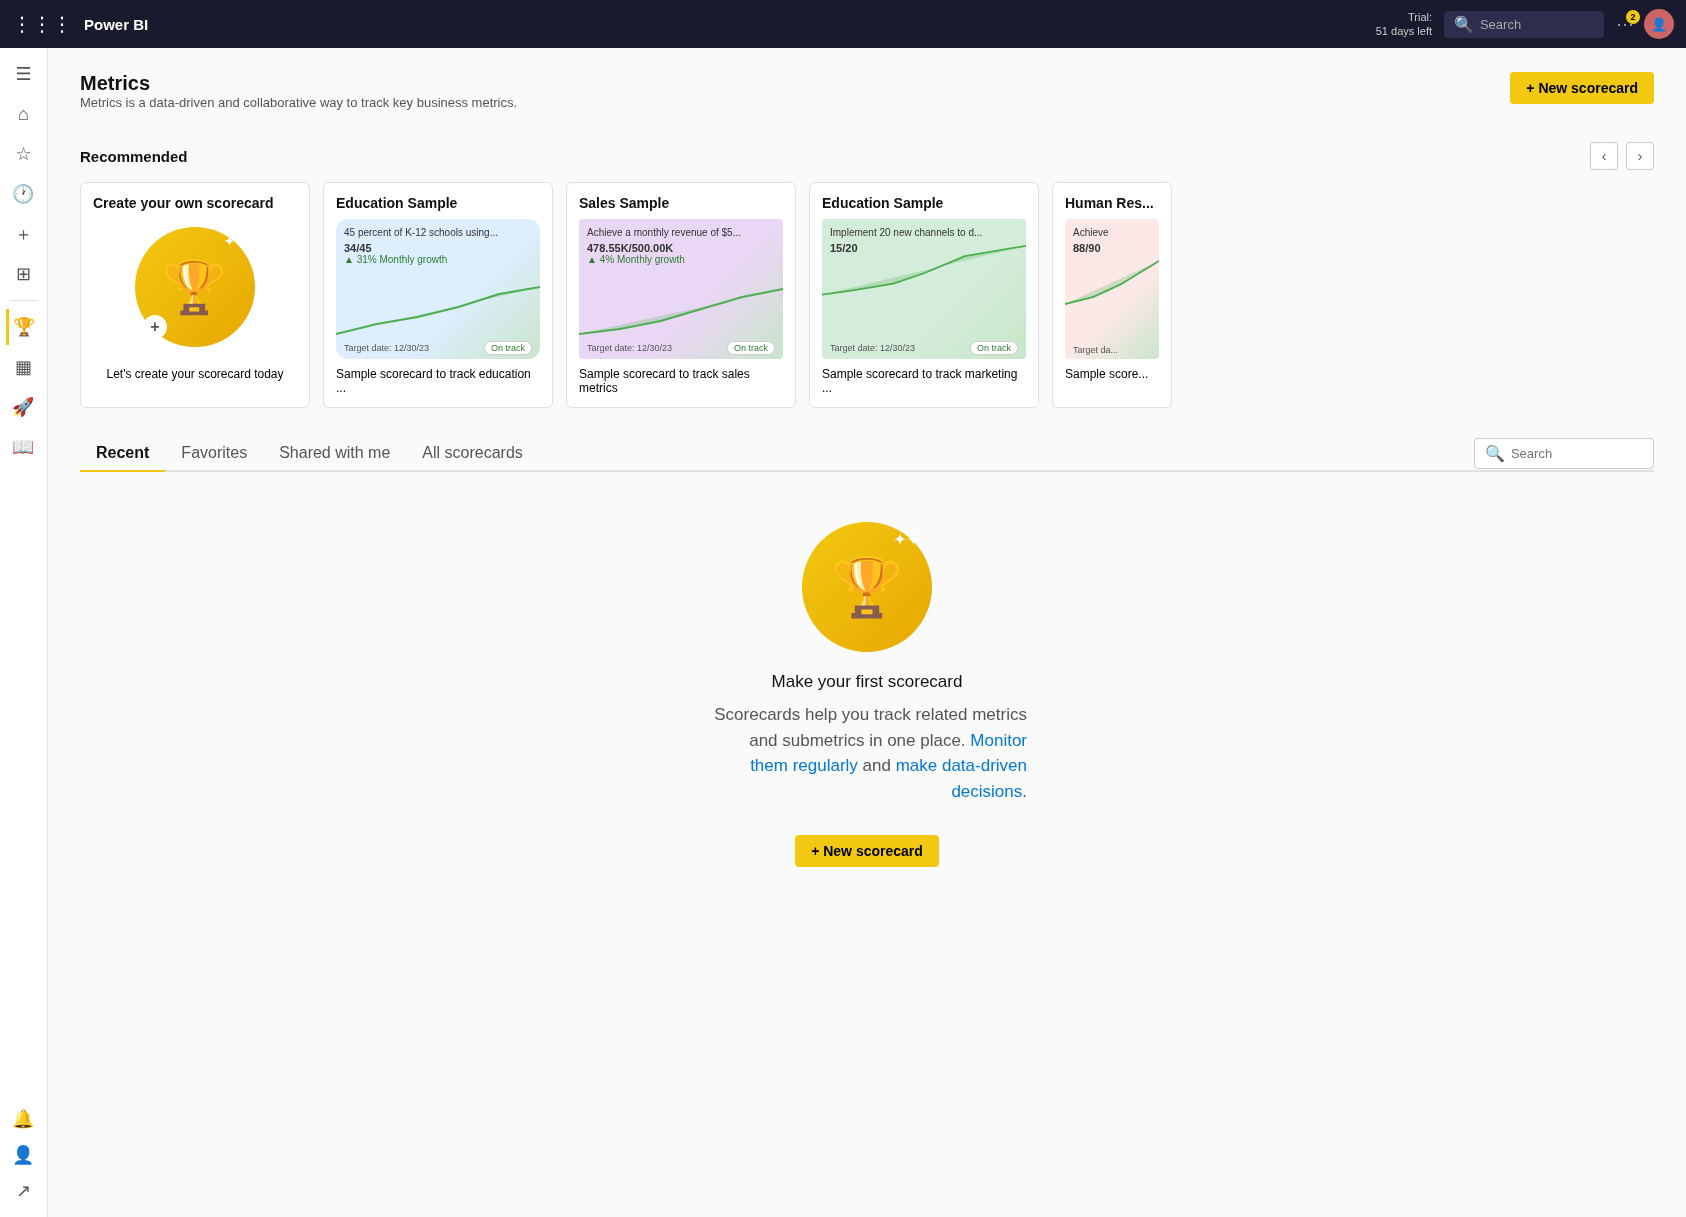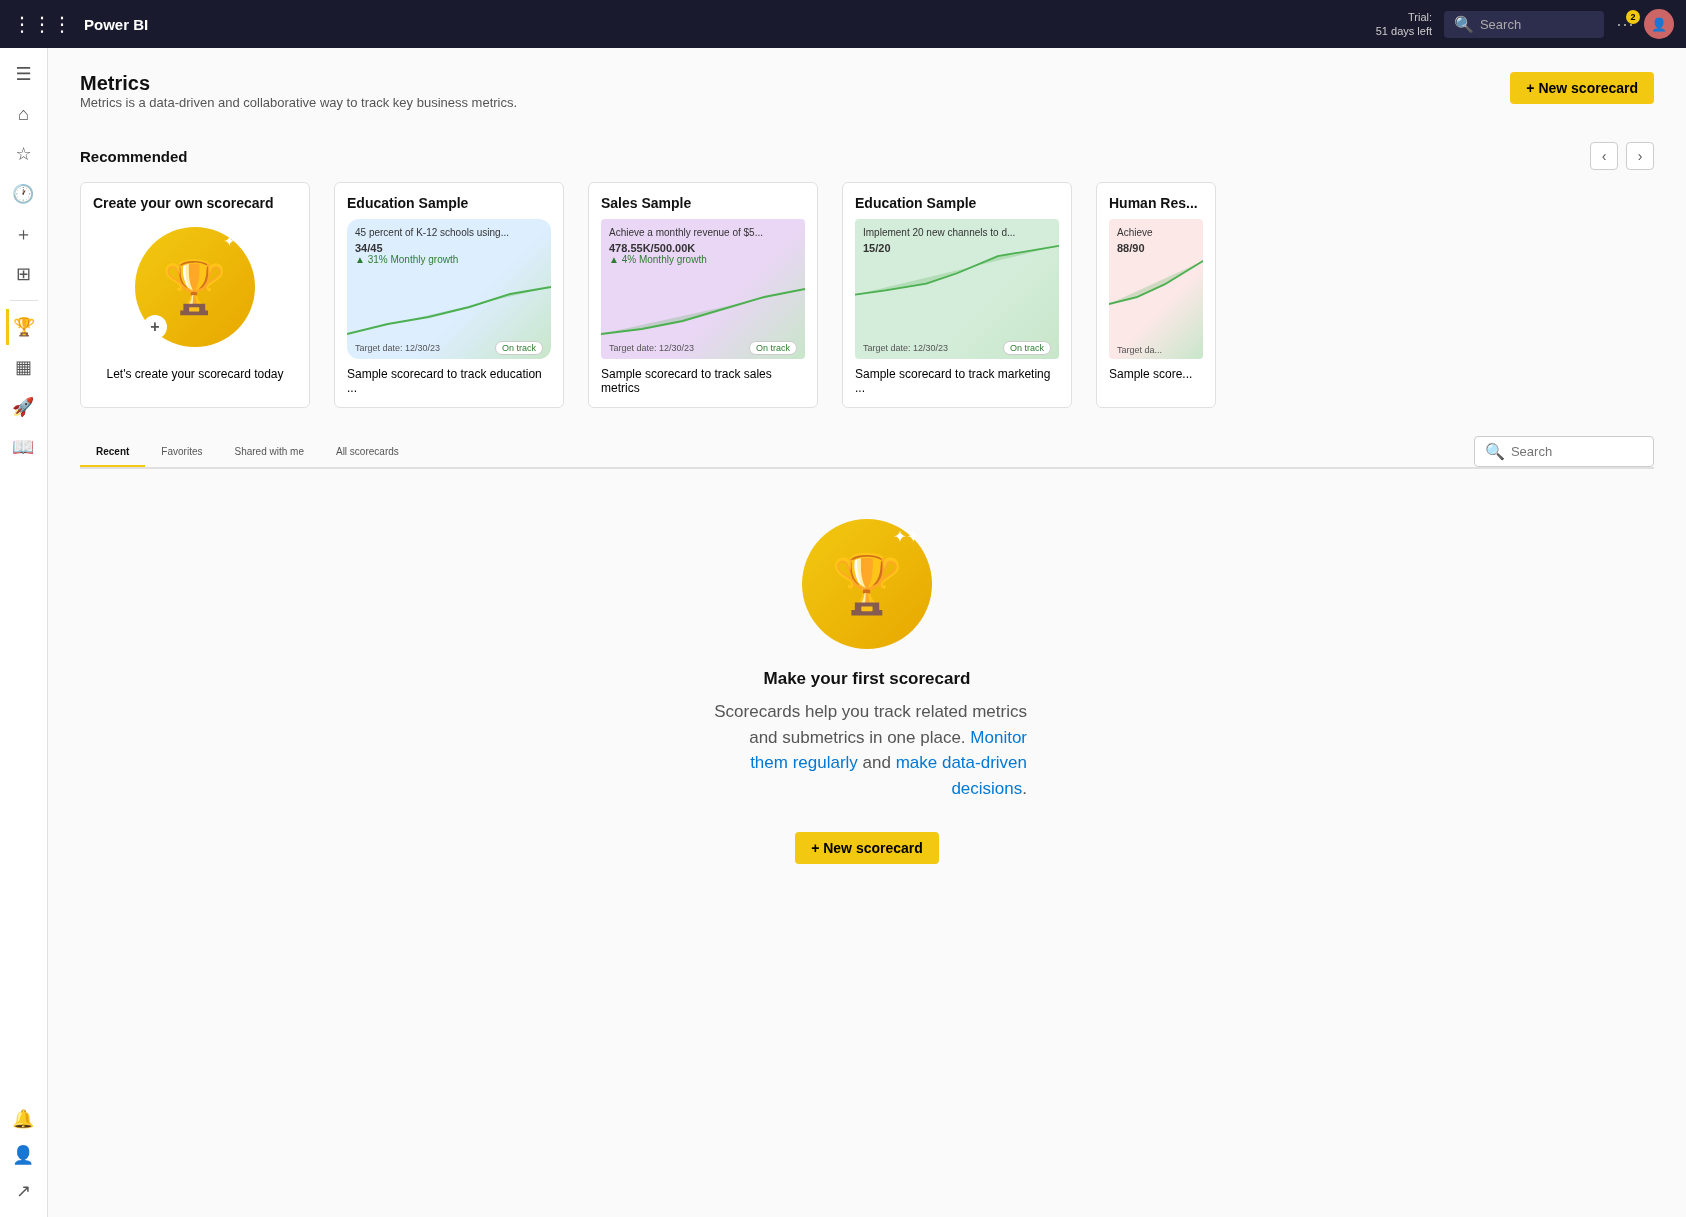--- a/index.html
+++ b/index.html
@@ -74,21 +74,21 @@
     
     .section-header { display: flex; align-items: center; justify-content: space-between; margin-bottom: 12px; }
     .section-title { font-size: 15px; font-weight: 600; color: #111; }
     .nav-arrows { display: flex; gap: 8px; }
     .nav-arrow {
       width: 28px; height: 28px; border: 1px solid #ccc; background: white; border-radius: 4px;
       cursor: pointer; display: flex; align-items: center; justify-content: center; font-size: 14px; color: #555;
     }
 
     
-    .cards-container { display: flex; gap: 24px; overflow: hidden; }
+    .cards-container { display: flex; gap: 13px; overflow: hidden; }
     .scorecard-card {
       background: white; border: 1px solid #e0e0e0; border-radius: 6px;
       min-width: 230px; width: 230px; padding: 12px; cursor: pointer; flex-shrink: 0;
     }
     .card-title { font-size: 14px; font-weight: 600; color: #111; margin-bottom: 8px; }
     .card-create {
       display: flex; flex-direction: column; align-items: center; justify-content: center;
       gap: 8px;
     }
     .trophy-circle {
@@ -124,42 +124,42 @@
     .preview-footer { position: absolute; bottom: 4px; left: 8px; right: 8px; display: flex; align-items: center; justify-content: space-between; font-size: 9px; color: #555; }
     .on-track-badge { background: white; border-radius: 10px; padding: 1px 6px; font-size: 9px; color: #2e7d32; border: 1px solid #ccc; }
 
     
     .chart-svg { width: 100%; height: 100%; }
 
     
     .tabs-section { margin-top: 28px; }
     .tabs-header { display: flex; align-items: center; border-bottom: 2px solid #e0e0e0; margin-bottom: 20px; }
     .tab {
-      padding: 8px 16px; font-size: 10px; color: #555; cursor: pointer; border-bottom: 2px solid transparent;
+      padding: 8px 16px; font-size: 16px; color: #555; cursor: pointer; border-bottom: 2px solid transparent;
       margin-bottom: -2px;
     }
     .tab.active { color: #111; border-bottom: 2px solid #f2c811; font-weight: 600; }
     .tabs-search-wrapper { margin-left: auto; }
     .tabs-search {
       display: flex; align-items: center; gap: 6px; border: 1px solid #ccc; border-radius: 4px;
       padding: 5px 10px; background: white; width: 180px;
     }
     .tabs-search input { border: none; outline: none; font-size: 13px; width: 100%; }
 
     
     .empty-state { display: flex; flex-direction: column; align-items: center; padding: 30px 20px; }
     .empty-trophy-circle {
       width: 130px; height: 130px; border-radius: 50%;
       background: linear-gradient(135deg, #f2c811, #e8a800);
       display: flex; align-items: center; justify-content: center;
       margin-bottom: 20px; position: relative;
     }
     .empty-trophy-icon { font-size: 58px; }
     .empty-sparkles { position: absolute; top: 8px; right: 12px; font-size: 16px; color: white; }
-    .empty-title { font-size: 17px; font-weight: 700; color: #111; margin-bottom: 10px; }
+    .empty-title { font-size: 17px; font-weight: 400; color: #111; margin-bottom: 10px; }
     .empty-desc { font-size: 17px; color: #555; text-align: right; max-width: 320px; line-height: 1.5; margin-bottom: 31px; }
     .empty-desc a { color: #0078d4; text-decoration: none; }
 
     .sidebar-divider { width: 28px; height: 1px; background: #e0e0e0; margin: 4px 0; }
   </style>
 </head>
 <body>
 
 <div class="topnav">
   <span class="topnav-dots">⋮⋮⋮</span>

